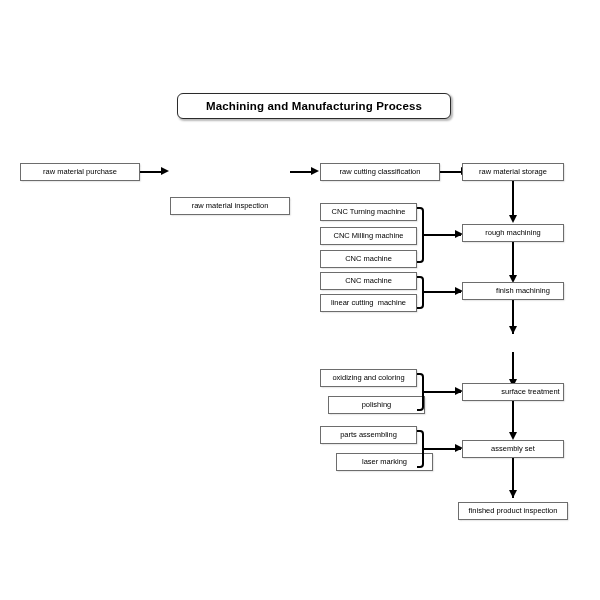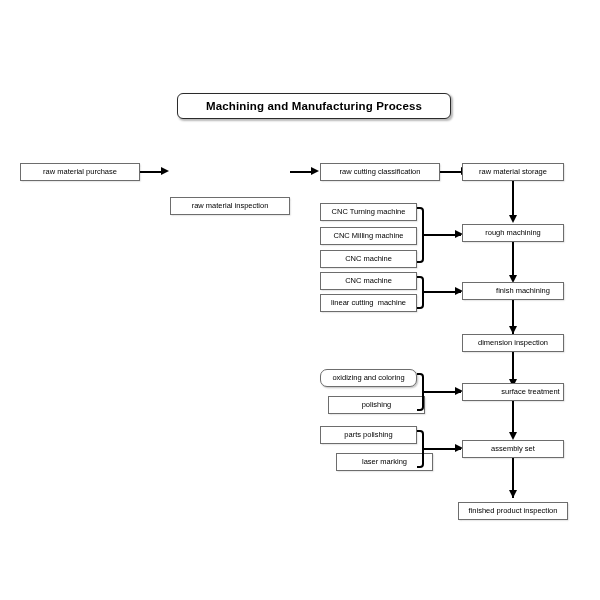--- a/index.html
+++ b/index.html
@@ -171,47 +171,44 @@
   <div class="hline" style="left:423px; top:291px; width:38px;"></div>
   <div class="arrow-right" style="left:455px; top:287px;"></div>
 
   <div class="node" style="left:462px; top:282px; width:102px; height:18px;padding-left:20px;">
     <span class="node-text">finish machining</span>
   </div>
 
   <div class="vline" style="left:512px; top:300px; height:34px;"></div>
   <div class="arrow-down" style="left:508.5px; top:326px;"></div>
 
-  <div class="node" style="left:462px; top:334px; width:102px; height:18px;">
-    <span class="node-text">dimension inspection</span>
-  </div>
 
   <div class="vline" style="left:512px; top:352px; height:35px;"></div>
   <div class="arrow-down" style="left:508.5px; top:379px;"></div>
 
-  <div class="node" style="left:320px; top:369px; width:97px; height:18px;border-radius:7px;">
+  <div class="node" style="left:320px; top:369px; width:97px; height:18px;">
     <span class="node-text">oxidizing and coloring</span>
   </div>
   <div class="node" style="left:328px; top:396px; width:97px; height:18px;">
     <span class="node-text">polishing</span>
   </div>
 
   <div class="bracket" style="left:417px; top:373px; height:38px;"></div>
   <div class="hline" style="left:423px; top:391px; width:38px;"></div>
   <div class="arrow-right" style="left:455px; top:387px;"></div>
 
   <div class="node" style="left:462px; top:383px; width:102px; height:18px;padding-left:35px;">
     <span class="node-text">surface treatment</span>
   </div>
 
   <div class="vline" style="left:512px; top:401px; height:37px;"></div>
   <div class="arrow-down" style="left:508.5px; top:432px;"></div>
 
   <div class="node" style="left:320px; top:426px; width:97px; height:18px;">
-    <span class="node-text">parts polishing</span>
+    <span class="node-text">parts assembling</span>
   </div>
   <div class="node" style="left:320px; top:453px; width:97px; height:18px;margin-left:16px;">
     <span class="node-text">laser marking</span>
   </div>
 
   <div class="bracket" style="left:417px; top:430px; height:38px;"></div>
   <div class="hline" style="left:423px; top:448px; width:38px;"></div>
   <div class="arrow-right" style="left:455px; top:444px;"></div>
 
   <div class="node" style="left:462px; top:440px; width:102px; height:18px;">

